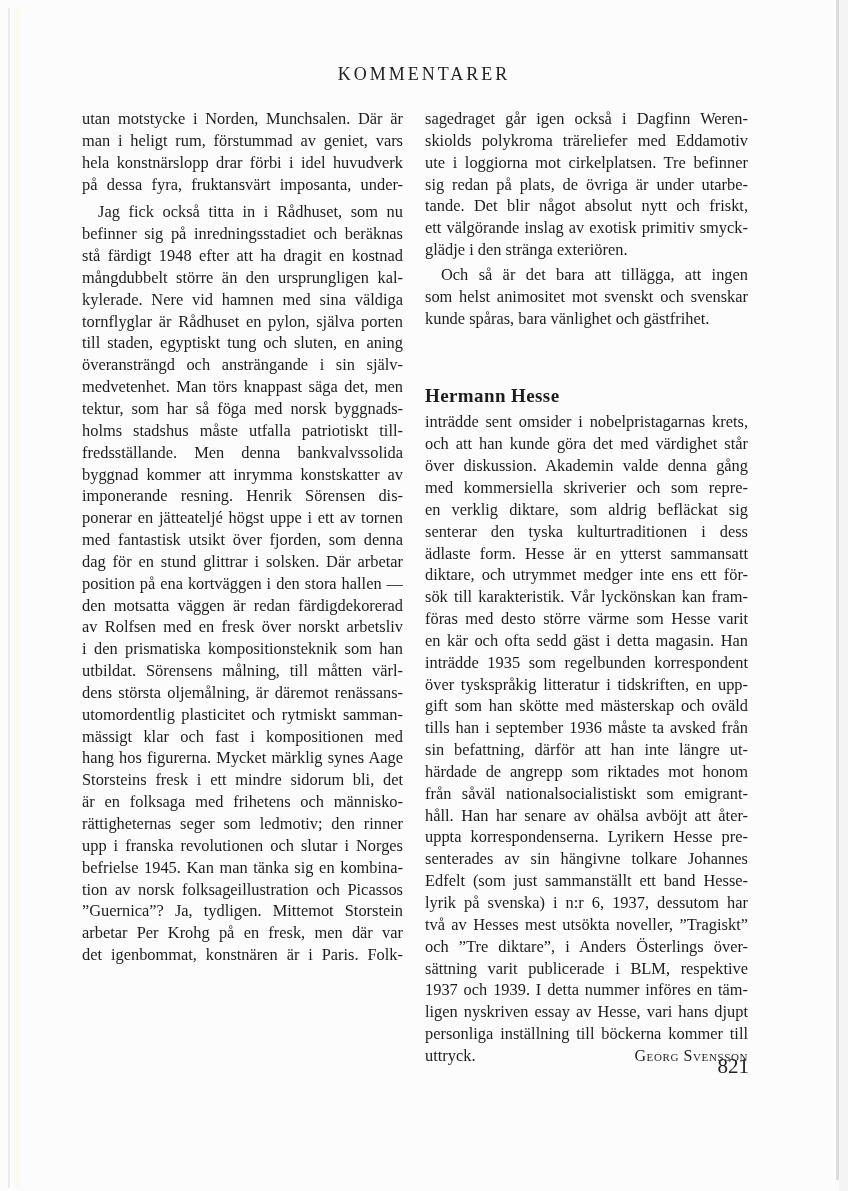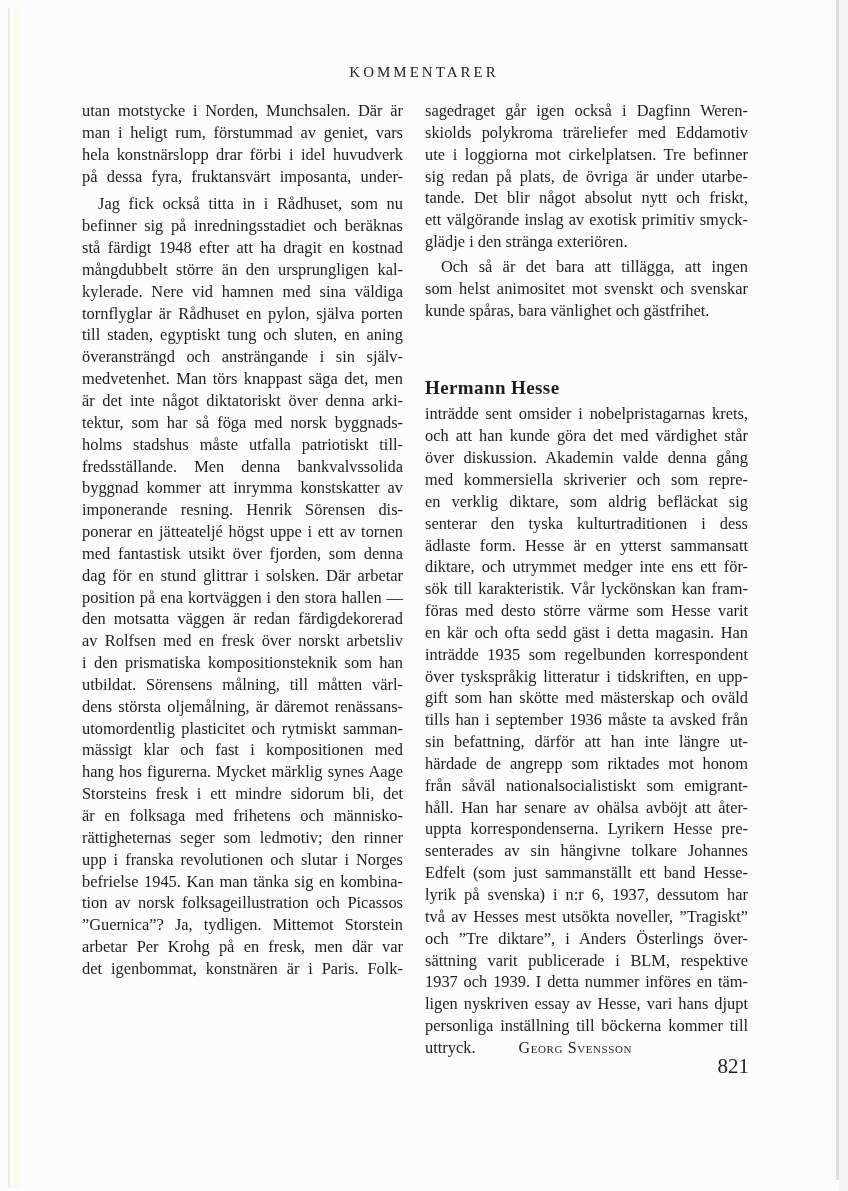--- a/index.html
+++ b/index.html
@@ -23,43 +23,43 @@
     background: #dcdcdc;
   }
   .edge-right2 {
     position: absolute; left: 839px; top: 0; width: 9px; height: 1191px;
     background: #f4f4f4;
   }
   .running-head {
     position: absolute; top: 64px; left: 0; width: 848px;
     text-align: center;
     font-family: "Liberation Serif", serif;
-    font-size: 15px; letter-spacing: 3px; color: #222;
+    font-size: 18px; letter-spacing: 3px; color: #222;
   }
   .col {
-    position: absolute; top: 100px;
+    position: absolute; top: 108px;
     font-family: "Liberation Serif", serif;
     font-size: 16.4px; line-height: 21.85px;
     color: #1e1c1c;
   }
   .col-left { left: 82px; width: 321px; }
   .col-right { left: 425px; width: 323px; }
   .line {
     display: block; white-space: nowrap;
     text-align: justify; text-align-last: justify;
     height: 21.85px;
   }
   .line.last { text-align-last: left; }
   .line.indent { padding-left: 16px; }
   .heading {
     display: block; font-size: 19px; font-weight: bold;
     letter-spacing: 0.4px; height: 30px; line-height: 30px;
     margin-top: 16px;
   }
-  .sig-line { display: flex; justify-content: flex-start; white-space: nowrap; height: 21.85px; gap: 43px; }
+  .sig-line { display: flex; justify-content: space-between; white-space: nowrap; height: 21.85px; gap: 43px; }
   .signature {
     font-variant: small-caps; letter-spacing: 0.6px; font-size: 16px;
   }
   .page-number {
     position: absolute; top: 1054px; left: 700px; width: 49px;
     text-align: right;
     font-family: "Liberation Serif", serif;
     font-size: 21px; color: #222;
   }
 </style>
@@ -84,21 +84,20 @@
   <div>
     <span class="line indent">Jag fick också titta in i Rådhuset, som nu</span>
     <span class="line">befinner sig på inredningsstadiet och beräknas</span>
     <span class="line">stå färdigt 1948 efter att ha dragit en kostnad</span>
     <span class="line">mångdubbelt större än den ursprungligen kal-</span>
     <span class="line">kylerade. Nere vid hamnen med sina väldiga</span>
     <span class="line">tornflyglar är Rådhuset en pylon, själva porten</span>
     <span class="line">till staden, egyptiskt tung och sluten, en aning</span>
     <span class="line">överansträngd och ansträngande i sin själv-</span>
     <span class="line">medvetenhet. Man törs knappast säga det, men</span>
-    <span class="line">är det inte något diktatoriskt över denna arki-</span>
     <span class="line">tektur, som har så föga med norsk byggnads-</span>
     <span class="line">holms stadshus måste utfalla patriotiskt till-</span>
     <span class="line">fredsställande. Men denna bankvalvssolida</span>
     <span class="line">byggnad kommer att inrymma konstskatter av</span>
     <span class="line">imponerande resning. Henrik Sörensen dis-</span>
     <span class="line">ponerar en jätteateljé högst uppe i ett av tornen</span>
     <span class="line">med fantastisk utsikt över fjorden, som denna</span>
     <span class="line">dag för en stund glittrar i solsken. Där arbetar</span>
     <span class="line">position på ena kortväggen i den stora hallen —</span>
     <span class="line">den motsatta väggen är redan färdigdekorerad</span>

